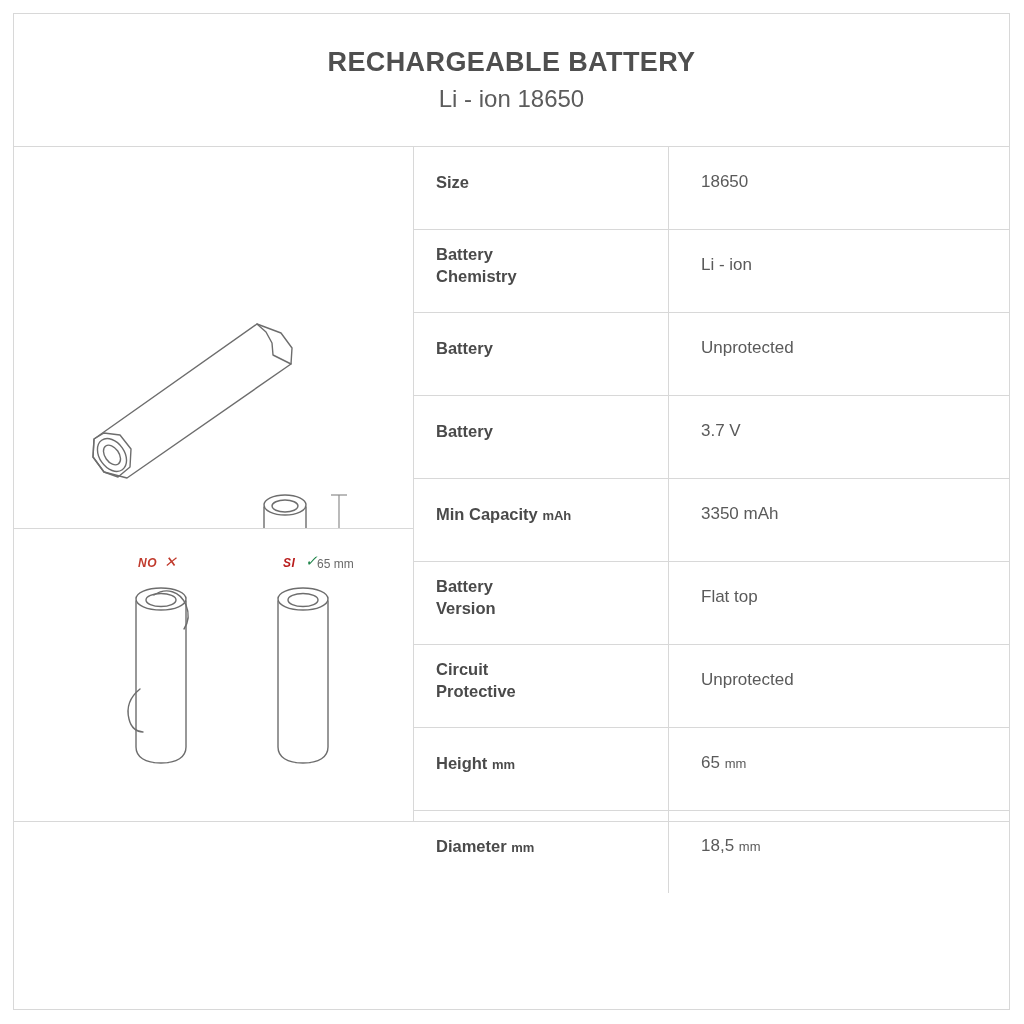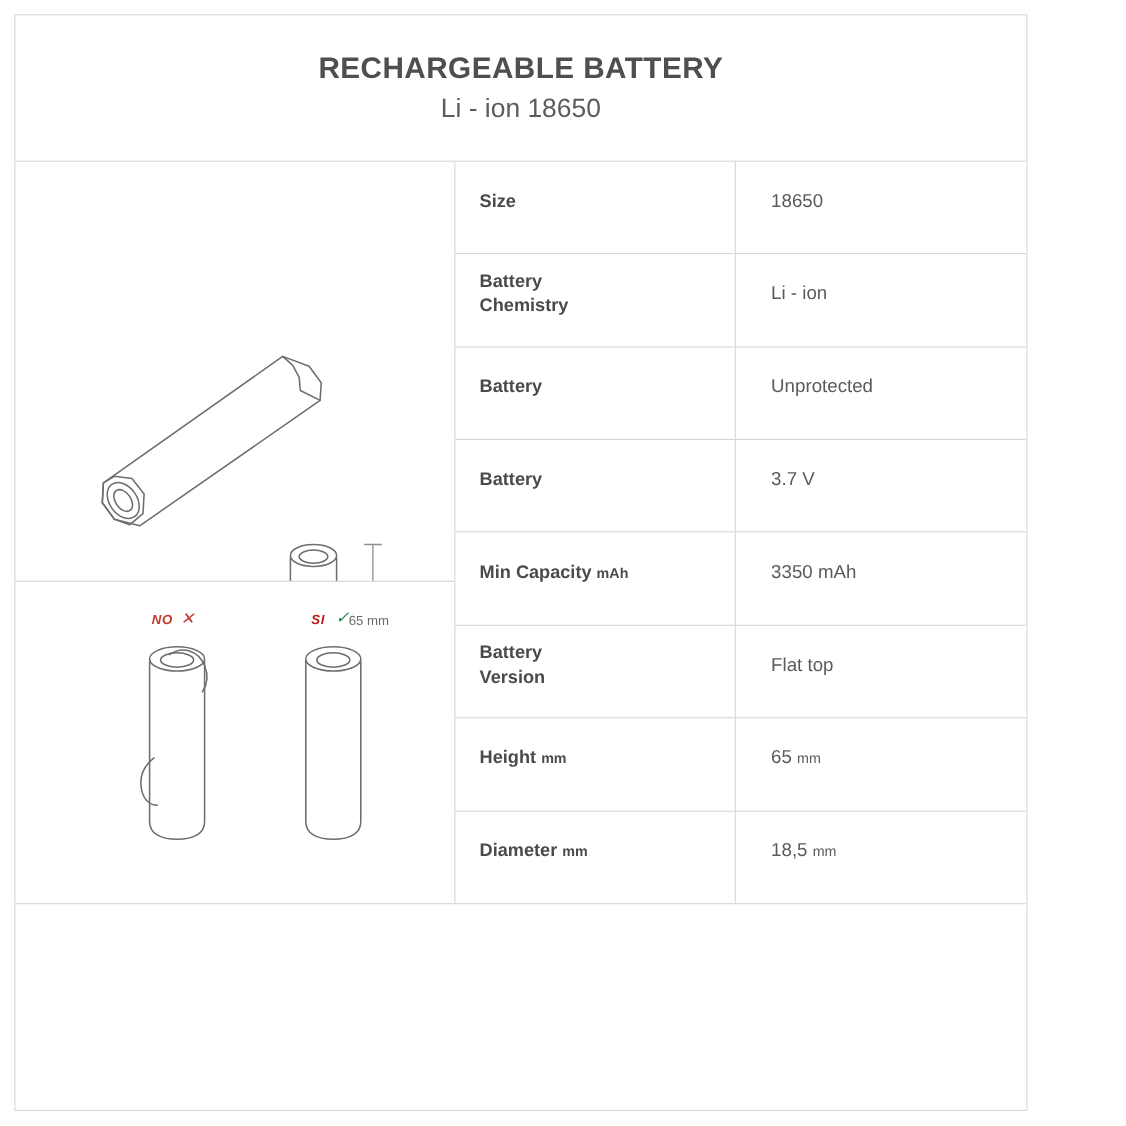--- a/index.html
+++ b/index.html
@@ -11,21 +11,21 @@
     width: 1024px;
     height: 1024px;
     font-family: "Liberation Sans", sans-serif;
     color: #4a4a4a;
     overflow: hidden;
   }
   .sheet {
     position: absolute;
     left: 13px;
     top: 13px;
-    width: 921px;
+    width: 997px;
     height: 997px;
     border: 1px solid #d8d8d8;
     box-sizing: border-box;
     background: #fff;
   }
   
   .header {
     height: 133px;
     border-bottom: 1px solid #d8d8d8;
     box-sizing: border-box;
@@ -246,20 +246,25 @@
         <tr>
           <td class="k"><span>Min Capacity</span> <span class="unit">mAh</span></td>
           <td class="v"><span>3350 mAh</span></td>
         </tr>
         <tr>
           <td class="k"><span style="white-space:pre-line">Battery
 Version</span></td>
           <td class="v"><span>Flat top</span></td>
         </tr>
         <tr>
+          <td class="k"><span style="white-space:pre-line">Circuit
+Protective</span></td>
+          <td class="v"><span>Unprotected</span></td>
+        </tr>
+        <tr>
           <td class="k"><span>Height</span> <span class="unit">mm</span></td>
           <td class="v"><span>65</span> <span class="unit-v">mm</span></td>
         </tr>
         <tr>
           <td class="k"><span>Diameter</span> <span class="unit">mm</span></td>
           <td class="v"><span>18,5</span> <span class="unit-v">mm</span></td>
         </tr>
       </tbody>
     </table>
 

